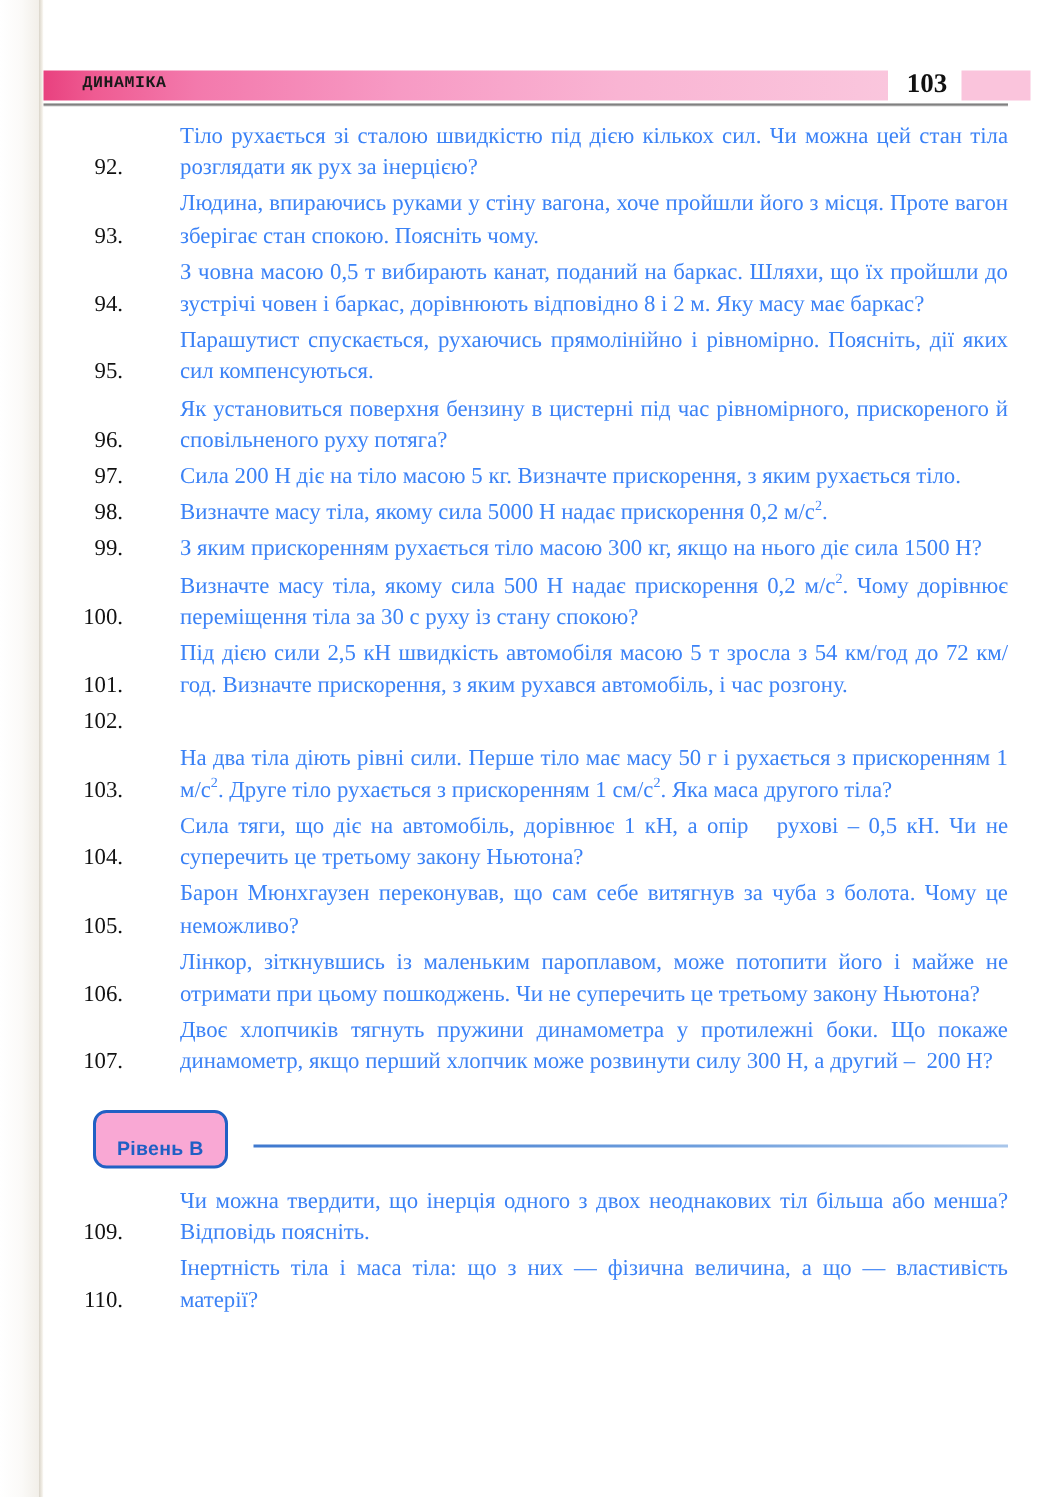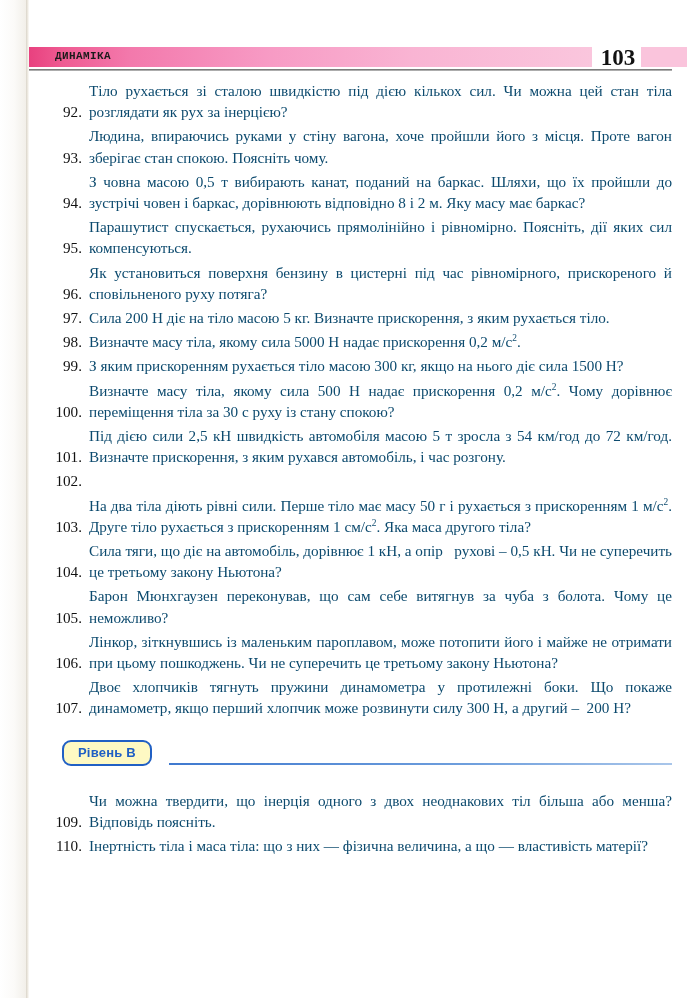--- a/index.html
+++ b/index.html
@@ -74,21 +74,21 @@
     color: #1a1a1a;
   }
   .header-pageno {
     position: absolute;
     left: 568px;
     top: -4px;
     width: 42px;
     text-align: center;
     font-family: "Liberation Serif", serif;
     font-weight: bold;
-    font-size: 23px;
+    font-size: 18px;
     color: #111111;
     background: #ffffff;
     padding: 2px 0 3px 0;
   }
   .header-rule {
     position: absolute;
     left: 29px;
     top: 69px;
     width: 643px;
     height: 2px;
@@ -117,46 +117,47 @@
     padding-right: 7px;
     font-size: 15.2px;
     line-height: 21.2px;
     color: #111111;
     box-sizing: border-box;
   }
   .problem-text {
     flex: 1 1 auto;
     font-size: 15.2px;
     line-height: 21.2px;
-    color: #0c4a6e;
+    color: #3b82f6;
     text-align: justify;
     text-justify: inter-word;
     hyphens: manual;
+    margin-left: 31px;
   }
   .problem-text sup {
     font-size: 0.62em;
     vertical-align: super;
     line-height: 0;
   }
 
   
   .level-block {
     position: relative;
     margin-top: 21px;
     margin-bottom: 18px;
     height: 30px;
   }
   .level-badge {
     position: absolute;
     left: 33px;
     top: 0;
     border: 2px solid #2160c4;
     border-radius: 9px;
-    padding: 3px 14px 4px 14px;
-    background: #fef9c3;
+    padding: 16px 14px 4px 14px;
+    background: #f9a8d4;
     font-family: "Liberation Sans", sans-serif;
     font-weight: bold;
     font-size: 13px;
     color: #1f5fc4;
     z-index: 2;
     letter-spacing: 0.2px;
   }
   .level-rule {
     position: absolute;
     left: 140px;

